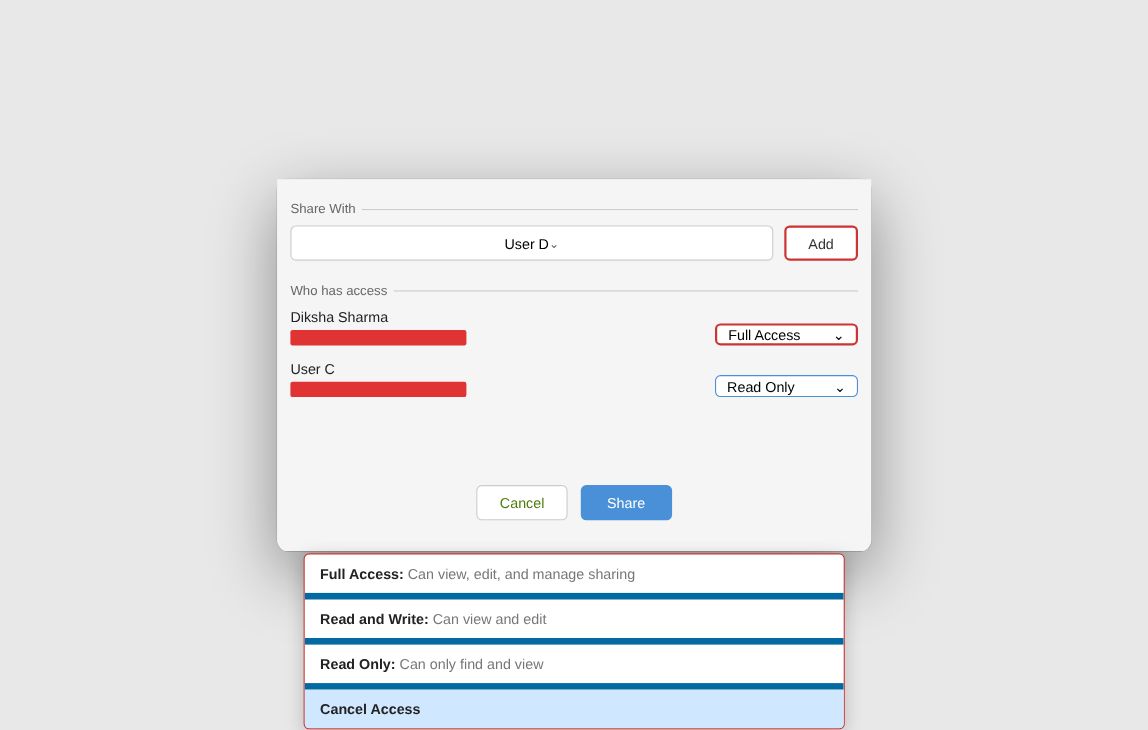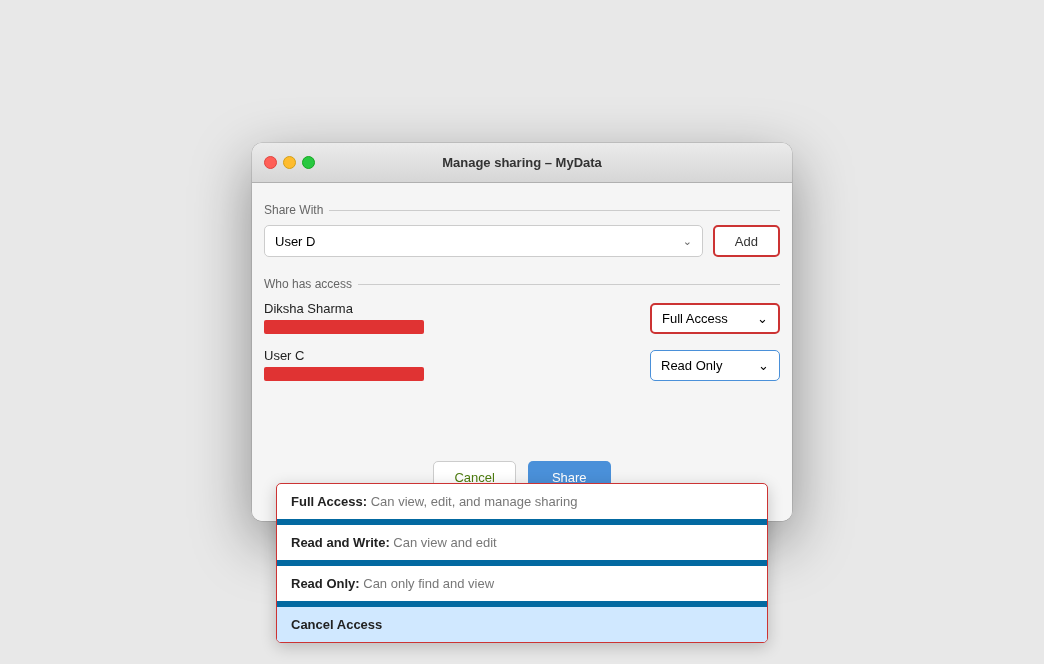--- a/index.html
+++ b/index.html
@@ -92,21 +92,21 @@
     .dropdown-select {
       flex: 1;
       height: 32px;
       border: 1px solid #ccc;
       border-radius: 5px;
       background: white;
       padding: 0 10px;
       font-size: 13px;
       display: flex;
       align-items: center;
-      justify-content: space-between;
+      justify-content: center;
       cursor: pointer;
     }
 
     .dropdown-select span.chevron {
       color: #666;
       font-size: 11px;
     }
 
     .add-button {
       height: 32px;
@@ -156,21 +156,21 @@
     }
 
     .user-email-redacted {
       width: 160px;
       height: 14px;
       background: #e03333;
       border-radius: 2px;
     }
 
     .access-dropdown {
-      height: 31px;
+      height: 20px;
       min-width: 130px;
       border: 2px solid #cc3333;
       border-radius: 5px;
       background: white;
       padding: 0 10px;
       font-size: 13px;
       display: flex;
       align-items: center;
       justify-content: space-between;
       cursor: pointer;
@@ -249,28 +249,20 @@
       font-weight: 500;
       color: white;
       cursor: pointer;
     }
   </style>
 </head>
 <body>
 
 <div class="window">
 
-  <div class="titlebar">
-    <div class="traffic-lights">
-      <div class="traffic-light tl-close"></div>
-      <div class="traffic-light tl-min"></div>
-      <div class="traffic-light tl-max"></div>
-    </div>
-    <span class="titlebar-title">Manage sharing – MyData</span>
-  </div>
 
   <div class="window-body">
 
     <div class="section-label">Share With</div>
     <div class="share-with-row">
       <div class="dropdown-select">
         <span>User D</span>
         <span class="chevron">⌄</span>
       </div>
       <button class="add-button">Add</button>

